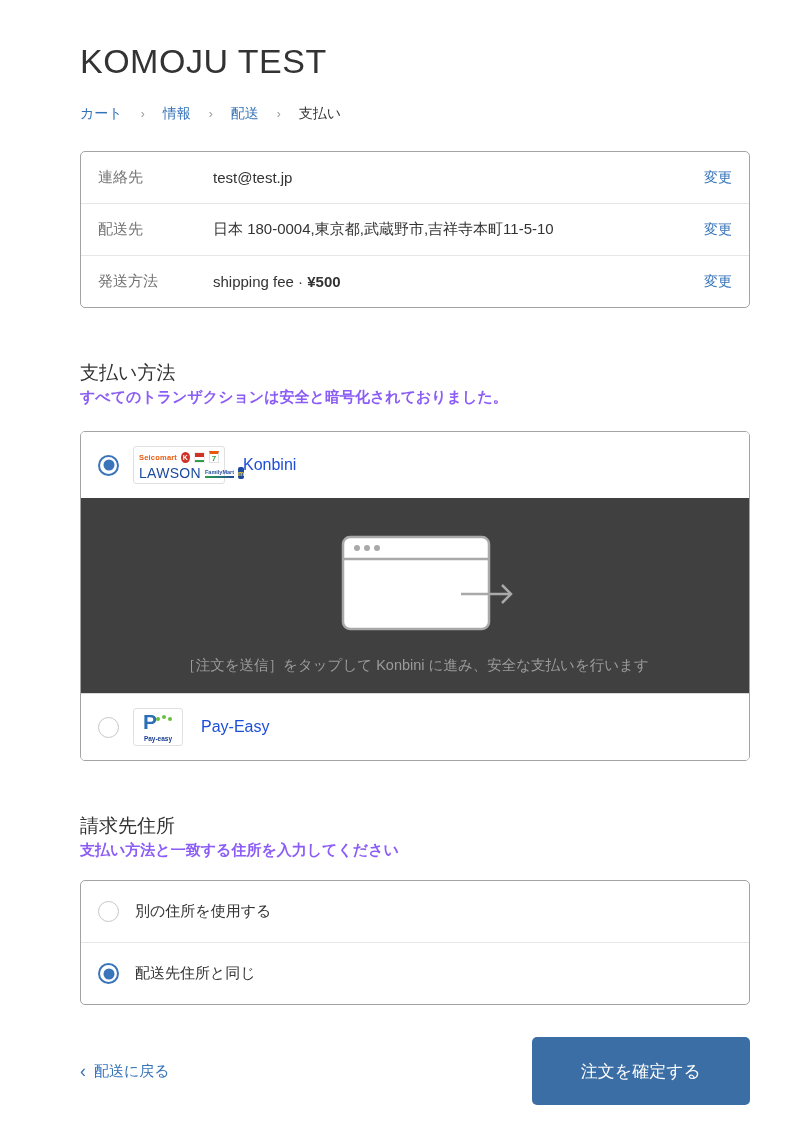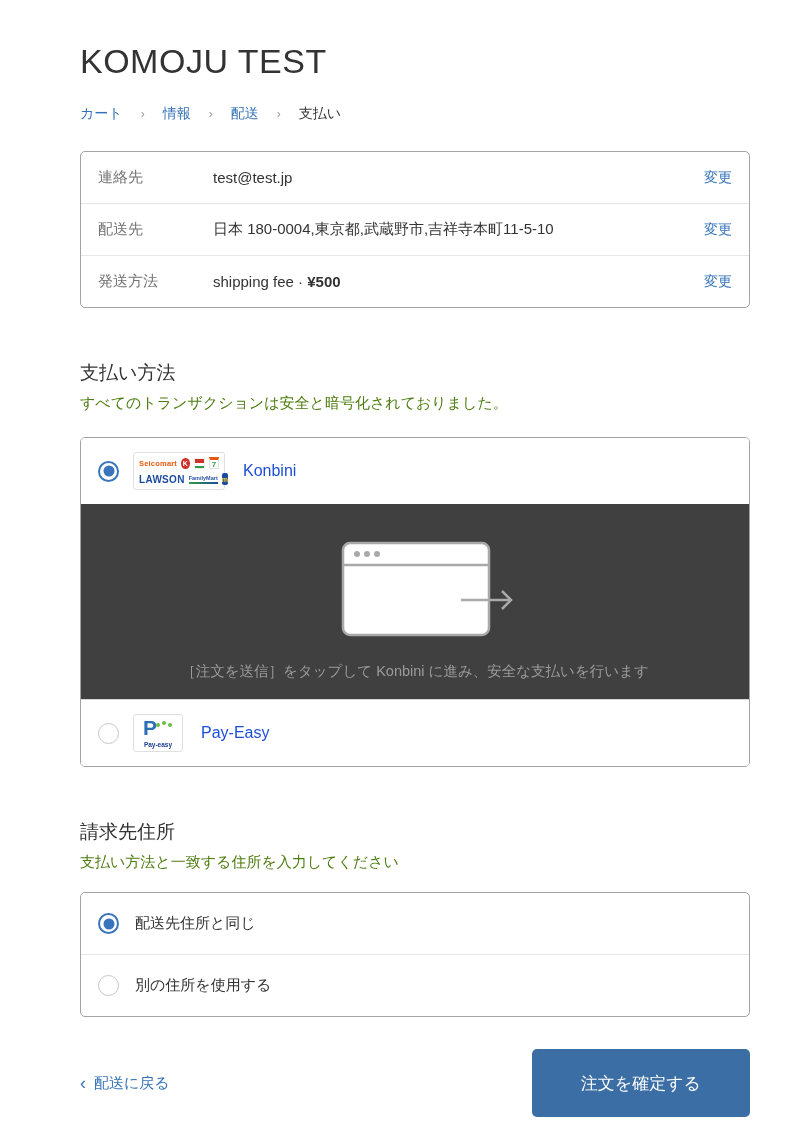--- a/index.html
+++ b/index.html
@@ -24,21 +24,21 @@
   .summary { margin-top:28px; }
   .summary-row { display:flex; align-items:center; padding:16px 17px; font-size:15px; }
   .summary-row + .summary-row { border-top:1px solid #e6e6e6; }
   .summary-label { width:115px; color:#737373; flex:none; }
   .summary-value { flex:1; color:#333; }
   .summary-value b { font-weight:700; }
   .change-link { color:#3573b8; text-decoration:none; font-size:14px; flex:none; cursor:pointer; }
 
   
   .section-heading { margin-top:52px; font-size:19px; font-weight:400; color:#333; }
-  .section-sub { margin-top:8px; font-size:15px; color:#4d7c0f; }
+  .section-sub { margin-top:2px; font-size:15px; color:#8b5cf6;font-weight:bold; }
 
   
   .payment-card { margin-top:24px; overflow:hidden; }
   .method-row { display:flex; align-items:center; padding:14px 17px; background:#fff; }
   .method-label { margin-left:18px; font-size:16px; color:#1d4ed8; }
 
   
   .radio { width:21px; height:21px; border-radius:50%; flex:none; background:#fff;
            border:1px solid #c7c7c7; position:relative; cursor:pointer; }
   .radio.selected { border:2px solid #3a74ba; }
@@ -52,21 +52,21 @@
             display:flex; flex-direction:column; justify-content:space-between; }
   .k-row { display:flex; align-items:center; gap:4px; height:14px; }
   .t-seicomart { font-size:7.5px; font-weight:700; color:#e8590c; letter-spacing:.2px; }
   .i-circlek { width:11px; height:11px; border-radius:50%; background:#d03227; color:#fff;
                font-size:7px; font-weight:700; display:flex; align-items:center; justify-content:center; }
   .i-sunkus { width:14px; height:11px; border:1px solid #eee; background:
               linear-gradient(180deg,#d03227 0 4px,#fff 4px 7px,#2f9e44 7px 100%); }
   .i-seven { width:12px; height:12px; border:1px solid #e0e0e0; background:#fff; color:#2f9e44;
              font-size:8px; font-weight:700; display:flex; align-items:center; justify-content:center;
              border-top:3px solid #e8590c; }
-  .t-lawson { font-size:10px; font-weight:700; color:#1c4a9e; letter-spacing:.3px; }
+  .t-lawson { font-size:14px; font-weight:400; color:#1c4a9e; letter-spacing:.3px; }
   .t-familymart { font-size:5.5px; font-weight:700; color:#2a52a0;
                   border-bottom:2px solid; border-image:linear-gradient(90deg,#2f9e44,#1c4a9e) 1; padding-bottom:1px; }
   .i-ministop { width:13px; height:12px; border-radius:2px; background:#1c4a9e; color:#ffd43b;
                 font-size:7px; font-weight:700; display:flex; align-items:center; justify-content:center; }
 
   
   .method-panel { background:#404040; padding:34px 20px 18px; text-align:center; }
   .panel-caption { margin-top:12px; font-size:14.5px; color:#9b9b9b; }
 
   .payeasy-row { border-top:1px solid #d9d9d9; }
@@ -178,26 +178,26 @@
       <span class="method-label">Pay-Easy</span>
     </div>
 
   </section>
 
   <h2 class="section-heading">請求先住所</h2>
   <p class="section-sub">支払い方法と一致する住所を入力してください</p>
 
   <section class="card billing-card">
     <div class="billing-row">
+      <span class="radio"></span>
+      <span class="billing-label">別の住所を使用する</span>
+    </div>
+    <div class="billing-row">
       <span class="radio selected"></span>
       <span class="billing-label">配送先住所と同じ</span>
-    </div>
-    <div class="billing-row">
-      <span class="radio"></span>
-      <span class="billing-label">別の住所を使用する</span>
     </div>
   </section>
 
   <div class="footer">
     <a href="#" class="back-link">
       <span class="chev">‹</span>
       <span>配送に戻る</span>
     </a>
     <button class="submit-btn">注文を確定する</button>
   </div>

